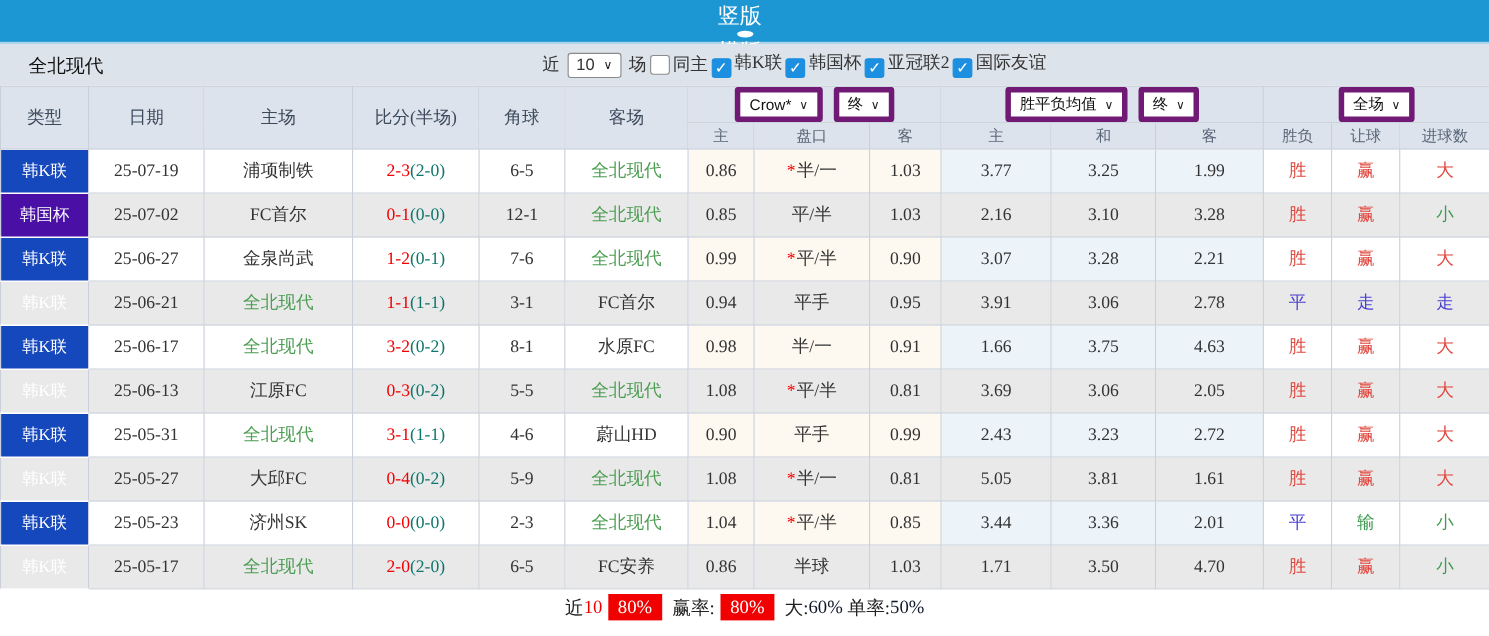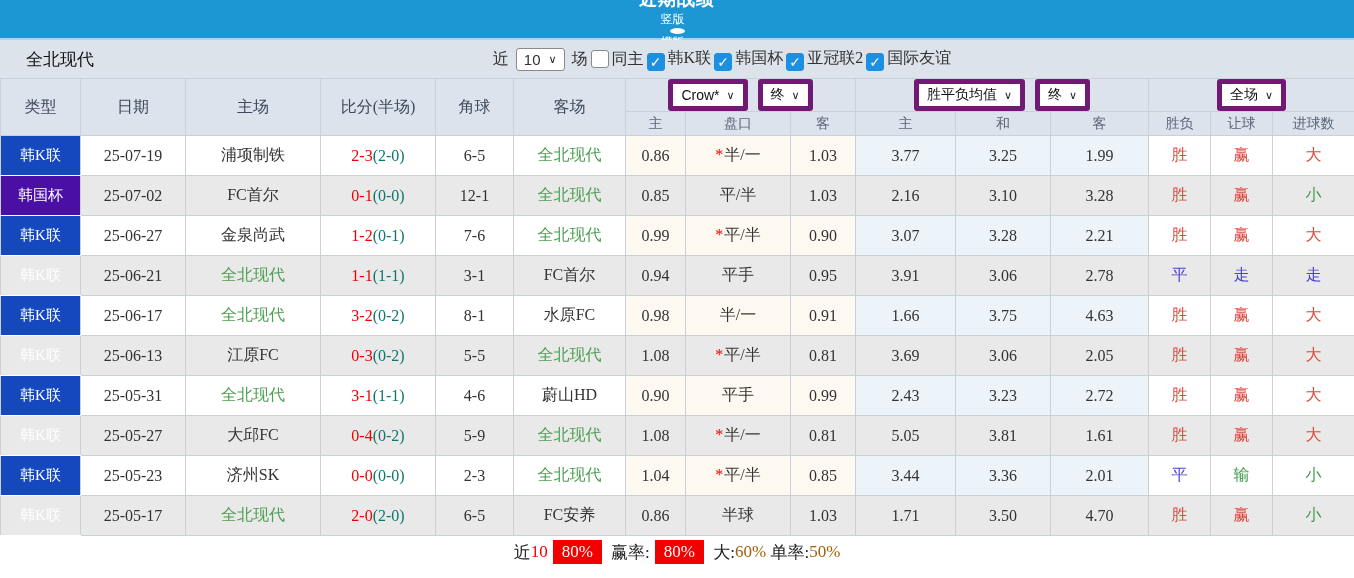--- a/index.html
+++ b/index.html
@@ -16,21 +16,21 @@
     border-bottom:2px solid #a9d4ea;
     flex-direction:column;
   }
   .titlebar .title{
     font-family:"Liberation Sans","DejaVu Sans",sans-serif;
     font-weight:bold; font-size:18px; letter-spacing:1px;
   }
   .radio{ width:15px; height:15px; border-radius:50%; display:inline-block; vertical-align:-2px;}
   .radio.on{ background:#fff; }
   .radio.off{ background:transparent; border:3px solid #fff; width:15px; height:15px; }
-  .radio-label{ font-size:12px; margin:0 14px 0 5px; }
+  .radio-label{ font-size:20px; margin:0 14px 0 5px; }
   
   .filterbar{
     height:38px; background:#dde3ea; position:relative;
     display:flex; align-items:center; justify-content:center;
     font-size:16px; color:#333;
   }
   .teamname{ position:absolute; left:26px; font-size:17px; color:#111; }
   .filters{ display:flex; align-items:center; margin-left:90px; }
   .selbox{
     display:inline-flex; align-items:center; gap:8px;
@@ -75,21 +75,21 @@
   .c-red{ color:#e2463d; }
   .c-green{ color:#3f9a4f; }
   .c-blue{ color:#4a3fd0; }
   
   .footer{
     height:32px; background:#fff; display:flex; align-items:center;
     justify-content:center; font-size:17px; color:#222;
   }
   .footer .badge{ background:#f20000; color:#fff; padding:2px 9px; margin:0 5px; }
   .footer .f-red{ color:#f20000; }
-  .footer .f-blue{ color:#a16207; }
+  .footer .f-blue{ color:#0f172a; }
   .footer span{ white-space:pre; }
 </style>
 </head>
 <body>
 
 <div class="titlebar">
   <span class="title">近期战绩</span>
   <span class="radio on"></span>
   <span class="radio-label">竖版</span>
   <span class="radio off"></span>

